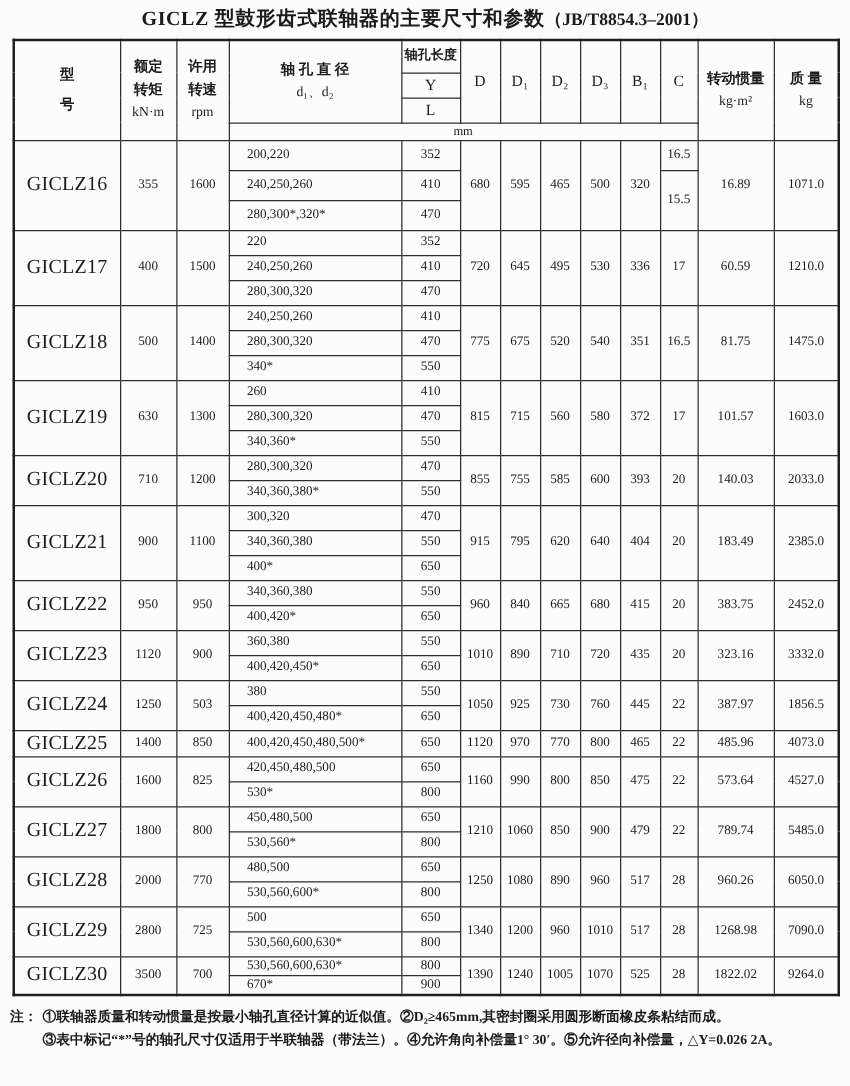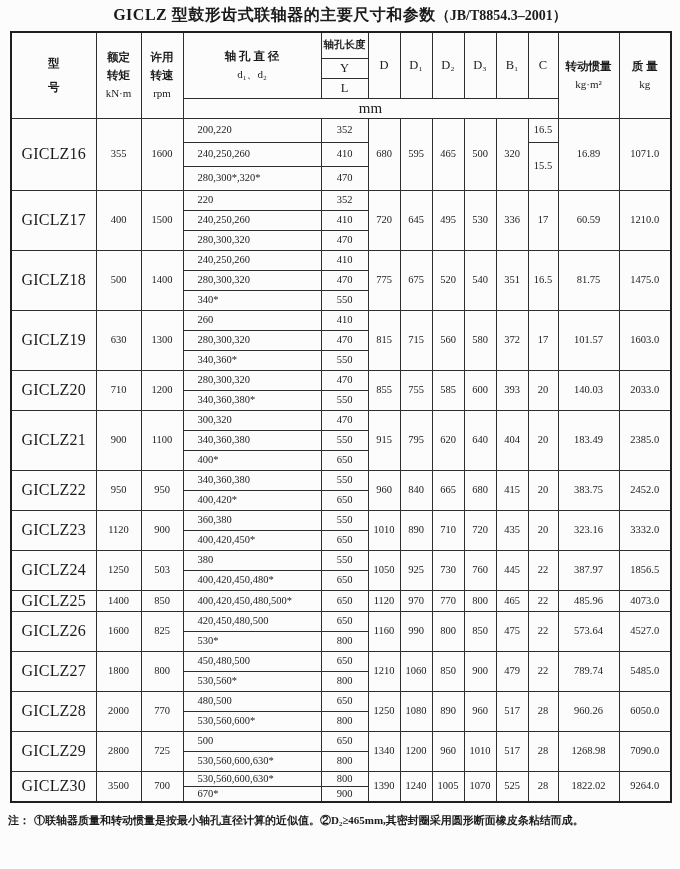--- a/index.html
+++ b/index.html
@@ -38,21 +38,21 @@
     overflow:hidden;
   }
   thead .zh{display:block;white-space:pre-line;font-weight:bold;font-size:11.5px;line-height:1.55;}
   thead .zh.tall{line-height:2.1;}
   thead .unit{display:block;font-weight:normal;font-size:11px;line-height:1.5;}
   thead .letter{font-size:12.5px;}
   tr.h1{height:26px;}
   tr.h2{height:20px;}
   tr.h3{height:20px;}
   tr.h4{height:13px;}
-  tr.h4 th{font-size:15px;}
+  tr.h4 th{font-size:10px;}
   tbody td{font-size:10.5px;line-height:1.15;}
   tbody td.model{font-size:16px;letter-spacing:.2px;}
   tbody td.bore{text-align:left;padding-left:14px;}
   .notes{
     display:flex;
     margin:9px 6px 0 8px;
     font-weight:bold;
     font-size:11px;
     line-height:1.6;
   }
@@ -433,16 +433,17 @@
           <td class="bore">670*</td>
           <td>900</td>
         </tr>
       </tbody>
   </table>
 
   <div class="notes">
     <span class="notes-label">注：</span>
     <div class="notes-body">
       <div>①联轴器质量和转动惯量是按最小轴孔直径计算的近似值。②D₂≥465mm,其密封圈采用圆形断面橡皮条粘结而成。</div>
+      <div>③表中标记“*”号的轴孔尺寸仅适用于半联轴器（带法兰）。④允许角向补偿量1° 30′。⑤允许径向补偿量，△Y=0.026 2A。</div>
     </div>
   </div>
 
 </div>
 
 </body></html>

